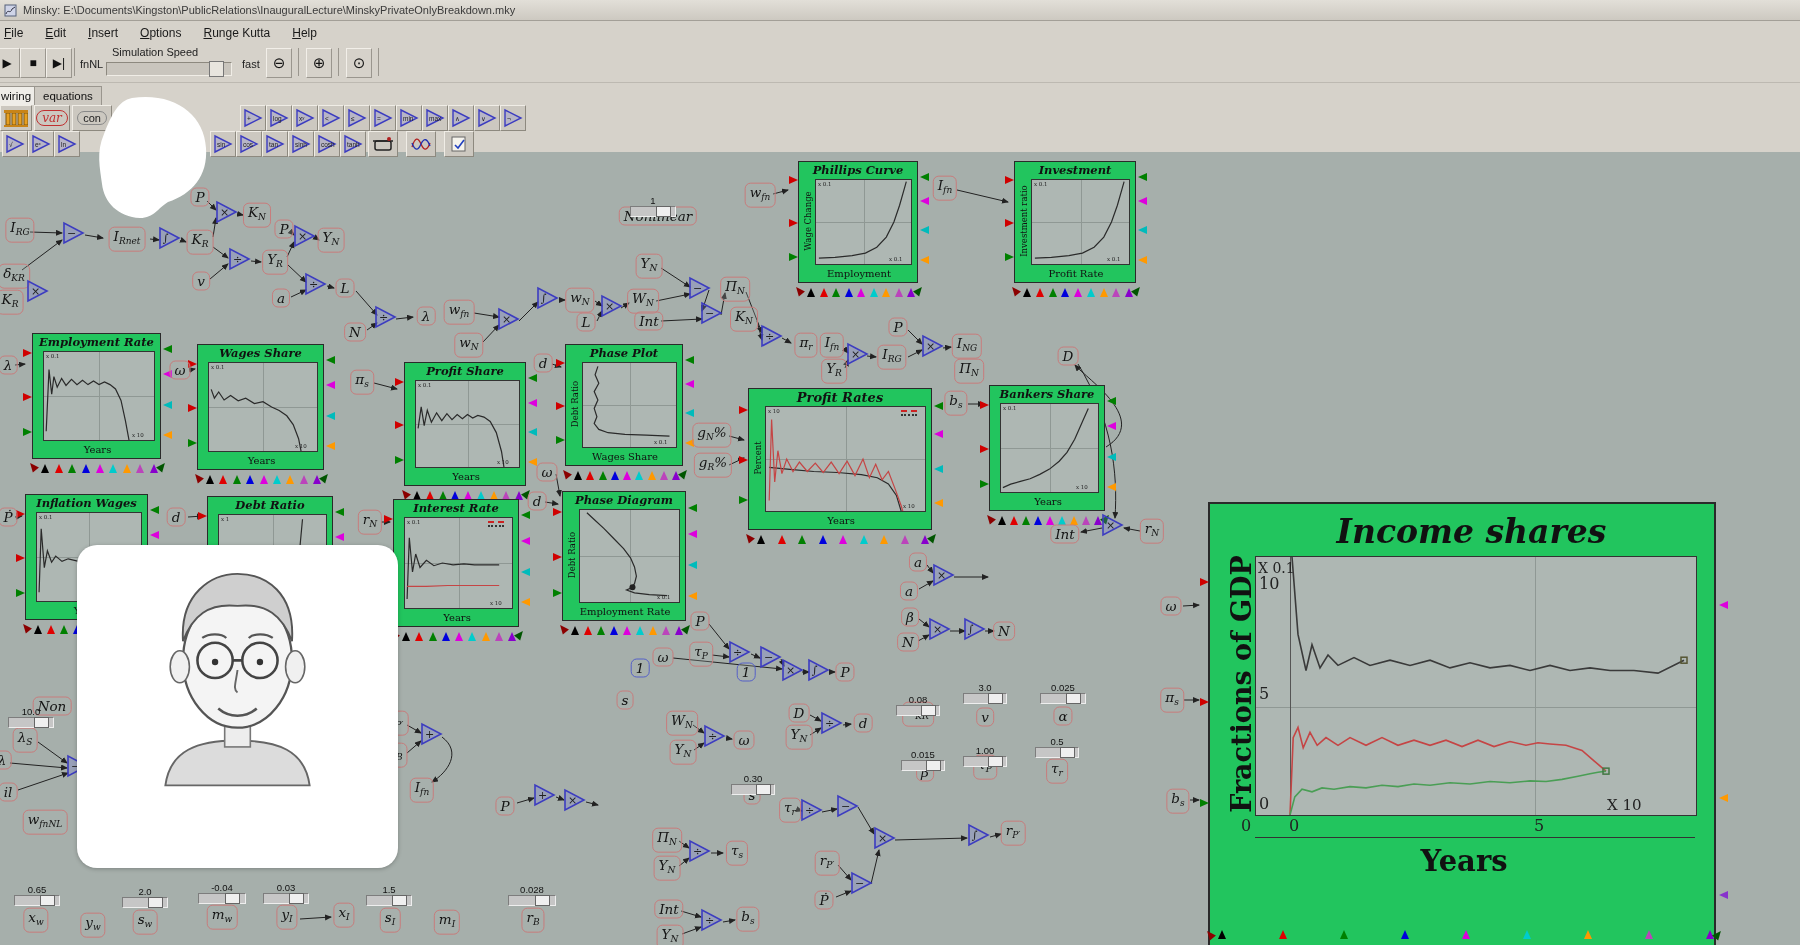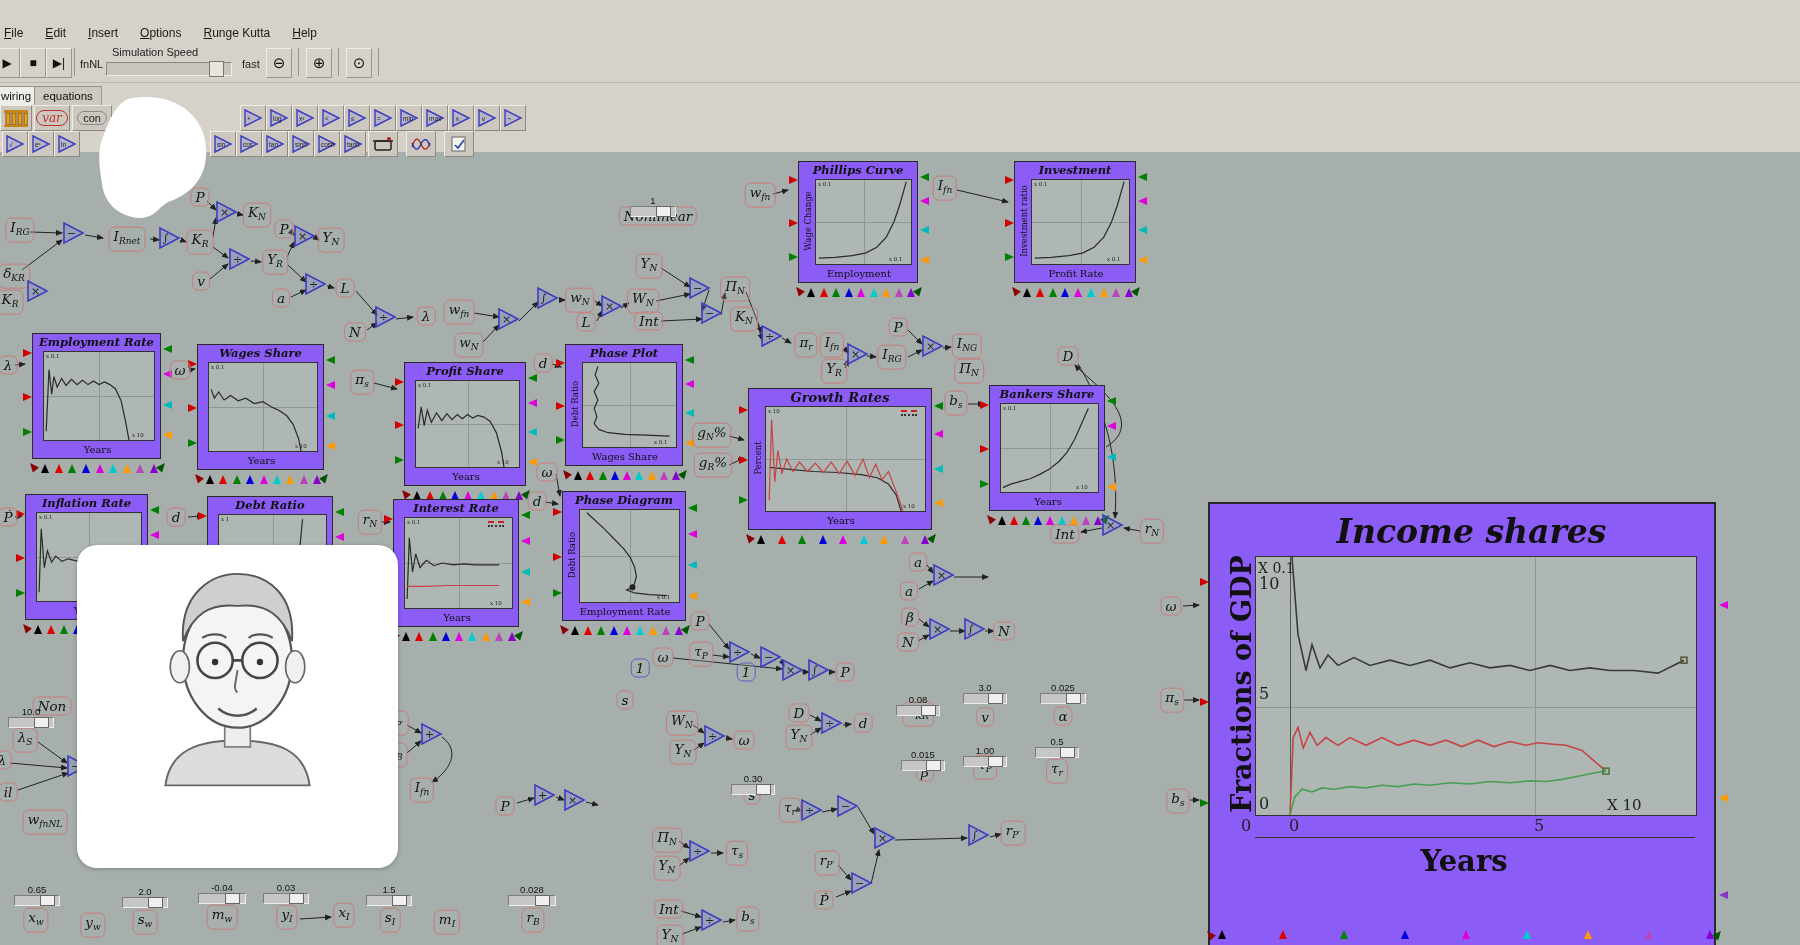--- a/index.html
+++ b/index.html
@@ -27,21 +27,21 @@
   .tabbar{position:absolute;left:0;top:84px;width:100%;height:21px;background:#d6d2ca;}
   .tab{position:absolute;top:2px;height:18px;padding:0 8px;font-size:11.5px;display:flex;align-items:center;
     border:1px solid #9a968e;border-bottom:none;background:#cdc9c1;color:#111;}
   .tab.active{background:#efede8;}
   .oprow{position:absolute;width:100%;height:26px;}
   .opbtn{position:absolute;width:24px;height:24px;background:#ccc8c0;border:1px solid #8d897f;
     border-top-color:#f0ede6;border-left-color:#f0ede6;display:flex;align-items:center;justify-content:center;}
   
   #canvas{position:absolute;left:0;top:0;width:1800px;height:945px;z-index:0;}
   #wires{position:absolute;left:0;top:0;z-index:1;}
-  .plot{position:absolute;border:1.6px solid #2a2a2a;background:#8b5cf6;z-index:2;box-sizing:border-box;}
+  .plot{position:absolute;border:1.6px solid #2a2a2a;background:#22c55e;z-index:2;box-sizing:border-box;}
   .plot .ptitle{position:absolute;left:0;right:0;top:1px;text-align:center;
     font-family:"DejaVu Serif",serif;font-style:italic;font-weight:600;color:#111;}
   .pinner{position:absolute;border:1px solid #333;background:#aeb7b3;overflow:hidden;}
   .grid{position:absolute;background:#8f9894;}
   .axlab{position:absolute;font-family:"DejaVu Serif",serif;color:#111;text-align:center;}
   .ylab{transform-origin:center;transform:rotate(-90deg);white-space:nowrap;}
   .scale{position:absolute;font-family:"DejaVu Serif",serif;color:#222;}
   .arrow{position:absolute;width:0;height:0;}
   .var-box{position:absolute;transform:translate(-50%,-50%);border:1.4px solid #c87c7c;border-radius:6px;
     padding:0 4px;font-family:"DejaVu Serif",serif;font-style:italic;font-size:13.5px;color:#141414;
@@ -363,21 +363,21 @@
       <div class="arrow" style="left: 44.75px; top: 126px; border-left: 4px solid transparent; border-right: 4px solid transparent; border-bottom: 9px solid rgb(0, 0, 221);"></div>
       <div class="arrow" style="left: 57px; top: 126px; border-left: 4px solid transparent; border-right: 4px solid transparent; border-bottom: 9px solid rgb(221, 0, 221);"></div>
       <div class="arrow" style="left: 69.25px; top: 126px; border-left: 4px solid transparent; border-right: 4px solid transparent; border-bottom: 9px solid rgb(0, 204, 204);"></div>
       <div class="arrow" style="left: 81.5px; top: 126px; border-left: 4px solid transparent; border-right: 4px solid transparent; border-bottom: 9px solid rgb(255, 153, 0);"></div>
       <div class="arrow" style="left: 93.75px; top: 126px; border-left: 4px solid transparent; border-right: 4px solid transparent; border-bottom: 9px solid rgb(187, 68, 187);"></div>
       <div class="arrow" style="left: 106px; top: 126px; border-left: 4px solid transparent; border-right: 4px solid transparent; border-bottom: 9px solid rgb(136, 0, 204);"></div>
       <div class="arrow" style="left: -4px; top: 124px; border-left: 4px solid transparent; border-right: 4px solid transparent; border-bottom: 9px solid rgb(139, 0, 0); transform: rotate(-40deg);"></div>
       <div class="arrow" style="left: 114px; top: 124px; border-left: 4px solid transparent; border-right: 4px solid transparent; border-bottom: 9px solid rgb(0, 85, 0); transform: rotate(40deg);"></div>
     </div>
     <div class="plot" style="left: 748px; top: 388px; width: 184px; height: 142px;">
-      <div class="ptitle" style="font-size: 13px;">Growth Rates</div>
+      <div class="ptitle" style="font-size: 13px;">Profit Rates</div>
       <div class="pinner" style="left: 16px; top: 17px; width: 159px; height: 104px;">
         <div class="grid" style="left: 79.5px; top: 0px; width: 1px; height: 104px;"></div>
         <div class="grid" style="left: 0px; top: 52px; width: 159px; height: 1px;"></div>
         <svg width="159" height="104" style="position:absolute;left:0;top:0;">
           <polyline points="3.2,60.3 23.8,62.4 47.7,64.5 71.5,65.5 95.4,67.6 111.3,70.7 122.4,77.0 130.4,88.4 136.7,109.2" fill="none" stroke="#2a2a2a" stroke-width="1.2"></polyline>
           <polyline points="3.2,93.6 5.6,12.5 8.7,74.9 11.9,43.7 15.9,66.6 20.7,52.0 27.0,64.5 33.4,55.1 41.3,64.5 49.3,56.2 57.2,65.5 65.2,55.1 73.1,66.6 81.1,54.1 89.0,68.6 97.0,52.0 103.4,70.7 109.7,57.2 116.1,72.8 122.4,64.5 128.8,81.1 135.2,98.8 138.3,109.2" fill="none" stroke="#c54545" stroke-width="1.2"></polyline>
         </svg>
         <div class="scale" style="font-size: 5.5px; left: 2px; top: 1px;">x 10</div>
         <div class="scale" style="font-size: 5.5px; left: 137px; top: 96px;">x 10</div>
         <div class="legend" style="left: 135px; top: 3px;">
@@ -431,21 +431,21 @@
       <div class="arrow" style="left: 44px; top: 130px; border-left: 4px solid transparent; border-right: 4px solid transparent; border-bottom: 9px solid rgb(0, 0, 221);"></div>
       <div class="arrow" style="left: 56px; top: 130px; border-left: 4px solid transparent; border-right: 4px solid transparent; border-bottom: 9px solid rgb(221, 0, 221);"></div>
       <div class="arrow" style="left: 68px; top: 130px; border-left: 4px solid transparent; border-right: 4px solid transparent; border-bottom: 9px solid rgb(0, 204, 204);"></div>
       <div class="arrow" style="left: 80px; top: 130px; border-left: 4px solid transparent; border-right: 4px solid transparent; border-bottom: 9px solid rgb(255, 153, 0);"></div>
       <div class="arrow" style="left: 92px; top: 130px; border-left: 4px solid transparent; border-right: 4px solid transparent; border-bottom: 9px solid rgb(187, 68, 187);"></div>
       <div class="arrow" style="left: 104px; top: 130px; border-left: 4px solid transparent; border-right: 4px solid transparent; border-bottom: 9px solid rgb(136, 0, 204);"></div>
       <div class="arrow" style="left: -4px; top: 128px; border-left: 4px solid transparent; border-right: 4px solid transparent; border-bottom: 9px solid rgb(139, 0, 0); transform: rotate(-40deg);"></div>
       <div class="arrow" style="left: 112px; top: 128px; border-left: 4px solid transparent; border-right: 4px solid transparent; border-bottom: 9px solid rgb(0, 85, 0); transform: rotate(40deg);"></div>
     </div>
     <div class="plot" style="left: 25px; top: 494px; width: 123px; height: 126px;">
-      <div class="ptitle" style="font-size: 11.5px;">Inflation Rate</div>
+      <div class="ptitle" style="font-size: 11.5px;">Inflation Wages</div>
       <div class="pinner" style="left: 10px; top: 17px; width: 104px; height: 88px;">
         <div class="grid" style="left: 52px; top: 0px; width: 1px; height: 88px;"></div>
         <div class="grid" style="left: 0px; top: 44px; width: 104px; height: 1px;"></div>
         <svg width="104" height="88" style="position:absolute;left:0;top:0;">
           <polyline points="2.1,79.2 4.2,15.8 7.3,54.6 10.4,37.8 14.6,49.3 18.7,43.1 25.0,48.4 31.2,45.8 41.6,48.4 52.0,48.4 62.4,49.3 74.9,49.3 88.4,50.2" fill="none" stroke="#2a2a2a" stroke-width="1.2"></polyline>
         </svg>
         <div class="scale" style="font-size: 5.5px; left: 2px; top: 1px;">x 0.1</div>
         <div class="scale" style="font-size: 5.5px; left: 82px; top: 80px;">x 10</div>
       </div>
       <div class="axlab" style="font-size: 10px; left: 0px; top: 110px; width: 123px; height: 12px;">Years</div>
@@ -948,20 +948,27 @@
     </div>
     <div class="slider" style="left: 508px; top: 884px; width: 48px; height: 22px;">
       <div class="sval">0.028</div>
       <div class="strack">
         <div class="shandle" style="left: 26.4px;"></div>
       </div>
     </div>
   </div>
 
 <div class="chrome">
+  <div class="titlebar">
+    <svg width="13" height="13">
+      <rect x="1" y="1" width="11" height="11" fill="#cfd4e8" stroke="#55607a"></rect>
+      <path d="M2,10 C4,4 6,11 8,5 L11,3" stroke="#334" fill="none" stroke-width="1"></path>
+    </svg>
+    <span class="t">Minsky: E:\Documents\Kingston\PublicRelations\InauguralLecture\MinskyPrivateOnlyBreakdown.mky</span>
+  </div>
   <div class="menubar" id="menubar">
       <span class="menu-item">File</span>
       <span class="menu-item">Edit</span>
       <span class="menu-item">Insert</span>
       <span class="menu-item">Options</span>
       <span class="menu-item">Runge Kutta</span>
       <span class="menu-item">Help</span>
     </div>
   <div class="toolbar" id="toolbar">
       <div class="tbtn" style="left: -6px; width: 24px; height: 28px; top: 4px;">▶</div>

